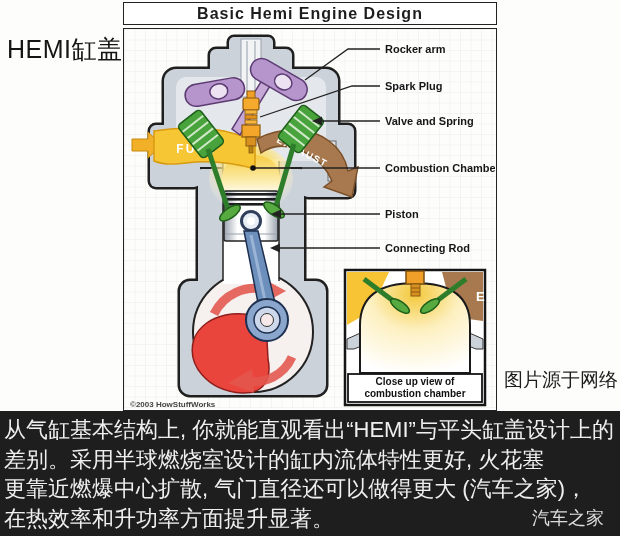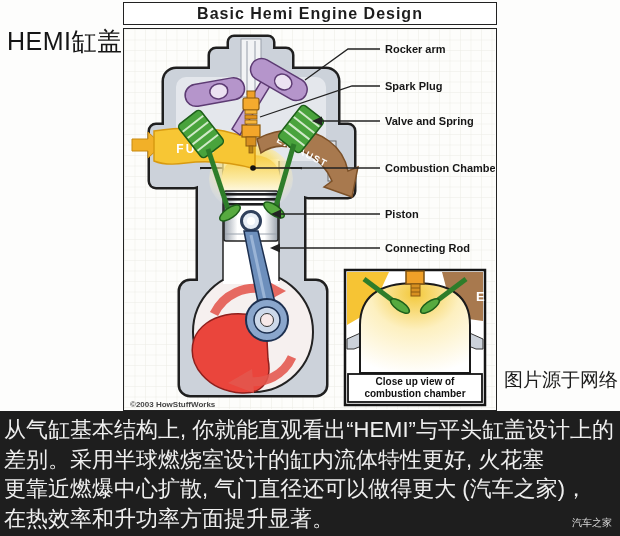--- a/index.html
+++ b/index.html
@@ -2,21 +2,21 @@
 <html><head>
 <meta charset="utf-8">
 <style>
   html,body{margin:0;padding:0;background:#fff;}
   .stage{
     position:relative;width:620px;height:536px;overflow:hidden;
     background:#fdfdfc;font-family:"Liberation Sans",sans-serif;
   }
   
   .side-caption{
-    position:absolute;left:7px;top:26px;width:118px;
+    position:absolute;left:7px;top:34px;width:118px;
     font-size:25px;line-height:31px;color:#151515;font-weight:500;
     letter-spacing:0.5px;
   }
   
   .figure{position:absolute;left:123px;top:2px;width:394px;}
   .title-box{
     box-sizing:border-box;width:374px;height:23px;border:1.5px solid #222;
     background:#fff;display:flex;align-items:center;justify-content:center;
     font-size:16px;font-weight:700;color:#1d1d1d;letter-spacing:1px;
   }
@@ -33,21 +33,21 @@
   .caption-bar{
     position:absolute;left:0;top:411px;width:620px;height:125px;
     background:#1e1e1e;color:#efefef;
   }
   .caption-bar p{
     margin:0;padding:0 0 0 4px;font-size:22px;line-height:29.5px;font-weight:400;
     white-space:nowrap;letter-spacing:0;
   }
   .caption-bar p:first-child{padding-top:4px;}
   .watermark{
-    position:absolute;right:8px;bottom:6px;font-size:10px;color:#dcdcdc;
+    position:absolute;right:16px;bottom:6px;font-size:18px;color:#dcdcdc;
   }
 </style>
 </head>
 <body>
 
 <div class="stage">
 
   <div class="side-caption">
     <div>HEMI缸盖</div>
   </div>

